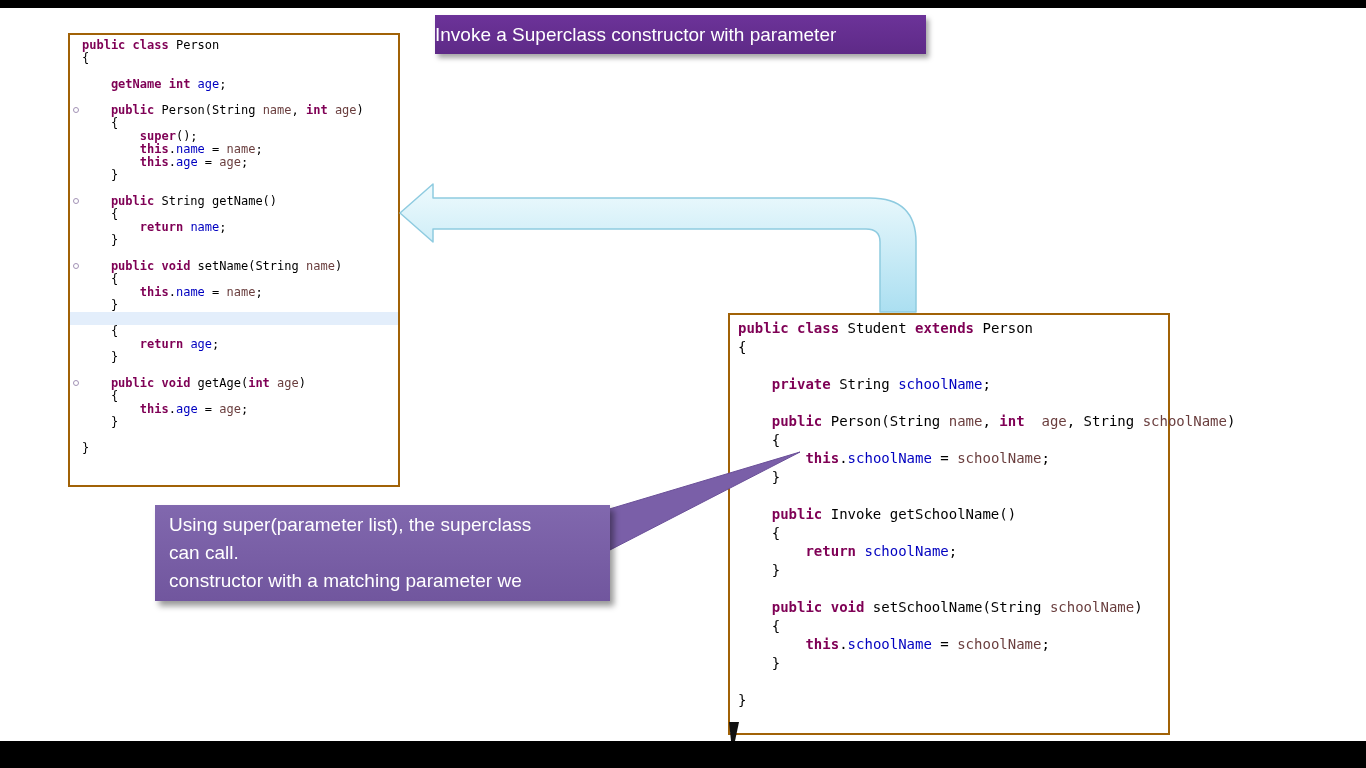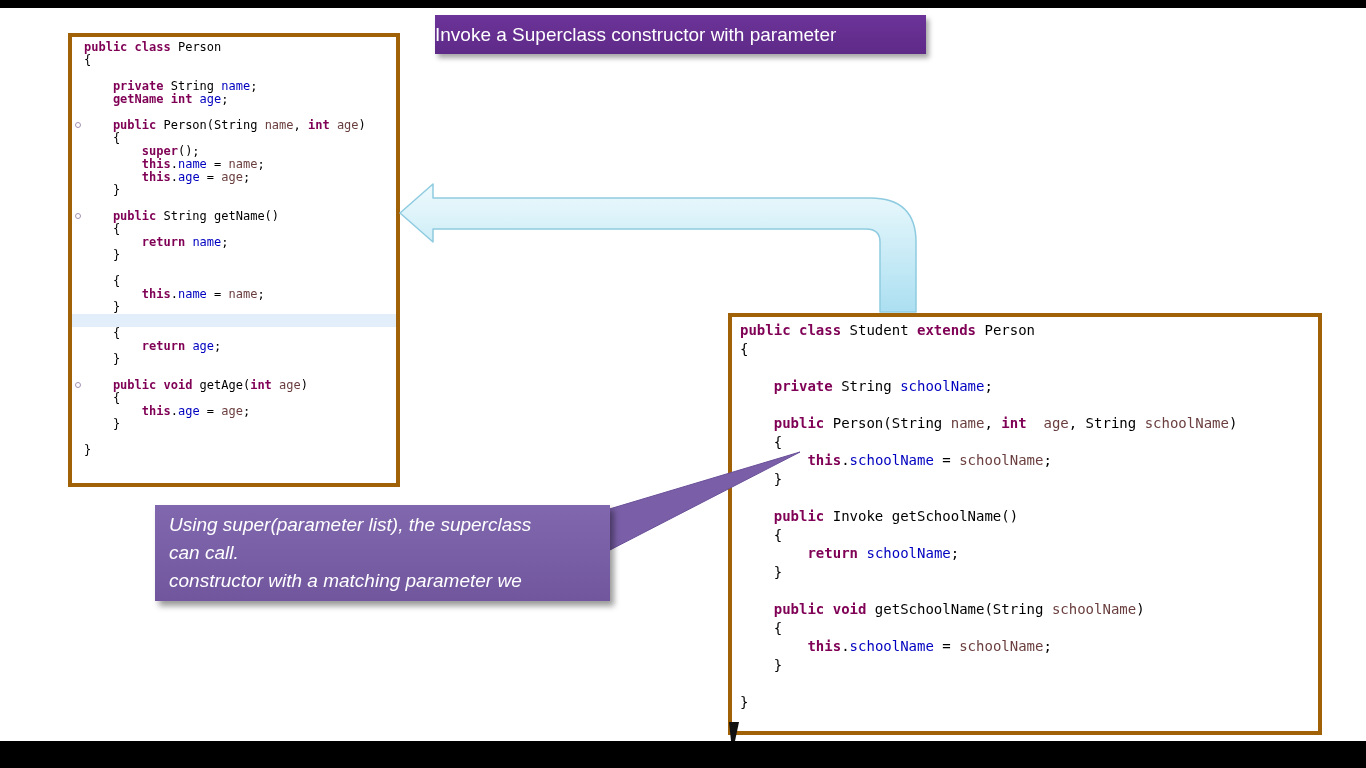--- a/index.html
+++ b/index.html
@@ -9,68 +9,68 @@
   .bar { position:absolute; left:0; width:1366px; background:#000; z-index:6; }
   .bar-top { top:0; height:8px; }
   .bar-bottom { bottom:0; height:27px; }
 
   .title-banner { position:absolute; left:435px; top:15px; width:491px; height:39px;
     background:linear-gradient(180deg,#6c3399 0%,#5e2a87 100%);
     box-shadow:3px 4px 5px rgba(0,0,0,.35);
     display:flex; align-items:center; justify-content:flex-start;
     color:#fff; font-size:19px; z-index:5; }
 
-  .code-box { position:absolute; background:#fff; border:4px solid #a16207; z-index:1; }
+  .code-box { position:absolute; background:#fff; border:2px solid #a16207; z-index:1; }
   .box-left  { left:68px;  top:33px;  width:332px; height:454px; }
-  .box-right { left:728px; top:313px; width:594px; height:422px; }
+  .box-right { left:728px; top:313px; width:442px; height:422px; }
 
   .code { font-family:"DejaVu Sans Mono","Liberation Mono",monospace; color:#000; padding-top:4px; }
   .cl { white-space:pre; position:relative; }
   .code-left  .cl { font-size:12px; line-height:13px;   height:13px;   padding-left:12px; }
   .code-right .cl { font-size:14px; line-height:18.6px; height:18.6px; padding-left:8px; }
   .cl.hl { background:#e3eefb; }
   .tk-k { color:#7f0055; font-weight:700; }
   .tk-d { color:#000000; }
   .tk-f { color:#0000c0; }
   .tk-p { color:#6a3e3e; }
   .fold { position:absolute; left:3px; top:3px; width:6px; height:6px;
     border:1px solid #a393b6; border-radius:50%; background:#fff; }
 
   .overlay { position:absolute; left:0; top:0; width:1366px; height:768px; z-index:3; pointer-events:none; }
 
   .callout { position:absolute; left:155px; top:505px; width:455px; height:96px;
     background:linear-gradient(180deg,#8168ae 0%,#71569e 100%);
     box-shadow:4px 5px 6px rgba(0,0,0,.4);
-    color:#fff; font-size:19px; line-height:28px; padding:6px 10px 0 14px; z-index:4;font-style:italic; }
+    color:#fff; font-size:19px; line-height:28px; padding:6px 10px 0 14px; z-index:4; }
 </style>
 </head>
 <body>
 
 <div class="stage">
 
   <div class="code-box box-left">
     <div class="code code-left">
         <div class="cl"><span class="tk-k">public class</span><span class="tk-d"> Person</span></div>
         <div class="cl"><span class="tk-d">{</span></div>
         <div class="cl"></div>
-        <div class="cl"><span class="tk-k">    private</span><span class="tk-d"> String </span><span class="tk-f">name</span><span class="tk-d">;</span></div>
         <div class="cl"><span class="tk-k">    getName int</span><span class="tk-d"> </span><span class="tk-f">age</span><span class="tk-d">;</span></div>
         <div class="cl"></div>
         <div class="cl"><span class="fold"></span><span class="tk-k">    public</span><span class="tk-d"> Person(String </span><span class="tk-p">name</span><span class="tk-d">, </span><span class="tk-k">int</span><span class="tk-p"> age</span><span class="tk-d">)</span></div>
         <div class="cl"><span class="tk-d">    {</span></div>
         <div class="cl"><span class="tk-k">        super</span><span class="tk-d">();</span></div>
         <div class="cl"><span class="tk-k">        this</span><span class="tk-d">.</span><span class="tk-f">name</span><span class="tk-d"> = </span><span class="tk-p">name</span><span class="tk-d">;</span></div>
         <div class="cl"><span class="tk-k">        this</span><span class="tk-d">.</span><span class="tk-f">age</span><span class="tk-d"> = </span><span class="tk-p">age</span><span class="tk-d">;</span></div>
         <div class="cl"><span class="tk-d">    }</span></div>
         <div class="cl"></div>
         <div class="cl"><span class="fold"></span><span class="tk-k">    public</span><span class="tk-d"> String getName()</span></div>
         <div class="cl"><span class="tk-d">    {</span></div>
         <div class="cl"><span class="tk-k">        return</span><span class="tk-d"> </span><span class="tk-f">name</span><span class="tk-d">;</span></div>
         <div class="cl"><span class="tk-d">    }</span></div>
         <div class="cl"></div>
+        <div class="cl"><span class="fold"></span><span class="tk-k">    public void</span><span class="tk-d"> setName(String </span><span class="tk-p">name</span><span class="tk-d">)</span></div>
         <div class="cl"><span class="tk-d">    {</span></div>
         <div class="cl"><span class="tk-k">        this</span><span class="tk-d">.</span><span class="tk-f">name</span><span class="tk-d"> = </span><span class="tk-p">name</span><span class="tk-d">;</span></div>
         <div class="cl"><span class="tk-d">    }</span></div>
         <div class="cl hl"></div>
         <div class="cl"><span class="tk-d">    {</span></div>
         <div class="cl"><span class="tk-k">        return</span><span class="tk-d"> </span><span class="tk-f">age</span><span class="tk-d">;</span></div>
         <div class="cl"><span class="tk-d">    }</span></div>
         <div class="cl"></div>
         <div class="cl"><span class="fold"></span><span class="tk-k">    public void</span><span class="tk-d"> getAge(</span><span class="tk-k">int</span><span class="tk-p"> age</span><span class="tk-d">)</span></div>
         <div class="cl"><span class="tk-d">    {</span></div>
@@ -91,21 +91,21 @@
         <div class="cl"><span class="tk-k">    public</span><span class="tk-d"> Person(String </span><span class="tk-p">name</span><span class="tk-d">, </span><span class="tk-k">int</span><span class="tk-p">  age</span><span class="tk-d">, String </span><span class="tk-p">schoolName</span><span class="tk-d">)</span></div>
         <div class="cl"><span class="tk-d">    {</span></div>
         <div class="cl"><span class="tk-k">        this</span><span class="tk-d">.</span><span class="tk-f">schoolName</span><span class="tk-d"> = </span><span class="tk-p">schoolName</span><span class="tk-d">;</span></div>
         <div class="cl"><span class="tk-d">    }</span></div>
         <div class="cl"></div>
         <div class="cl"><span class="tk-k">    public</span><span class="tk-d"> Invoke getSchoolName()</span></div>
         <div class="cl"><span class="tk-d">    {</span></div>
         <div class="cl"><span class="tk-k">        return</span><span class="tk-d"> </span><span class="tk-f">schoolName</span><span class="tk-d">;</span></div>
         <div class="cl"><span class="tk-d">    }</span></div>
         <div class="cl"></div>
-        <div class="cl"><span class="tk-k">    public void</span><span class="tk-d"> getSchoolName(String </span><span class="tk-p">schoolName</span><span class="tk-d">)</span></div>
+        <div class="cl"><span class="tk-k">    public void</span><span class="tk-d"> setSchoolName(String </span><span class="tk-p">schoolName</span><span class="tk-d">)</span></div>
         <div class="cl"><span class="tk-d">    {</span></div>
         <div class="cl"><span class="tk-k">        this</span><span class="tk-d">.</span><span class="tk-f">schoolName</span><span class="tk-d"> = </span><span class="tk-p">schoolName</span><span class="tk-d">;</span></div>
         <div class="cl"><span class="tk-d">    }</span></div>
         <div class="cl"></div>
         <div class="cl"><span class="tk-d">}</span></div>
       </div>
   </div>
 
   <svg class="overlay" width="1366" height="768" viewBox="0 0 1366 768">
     <defs>

